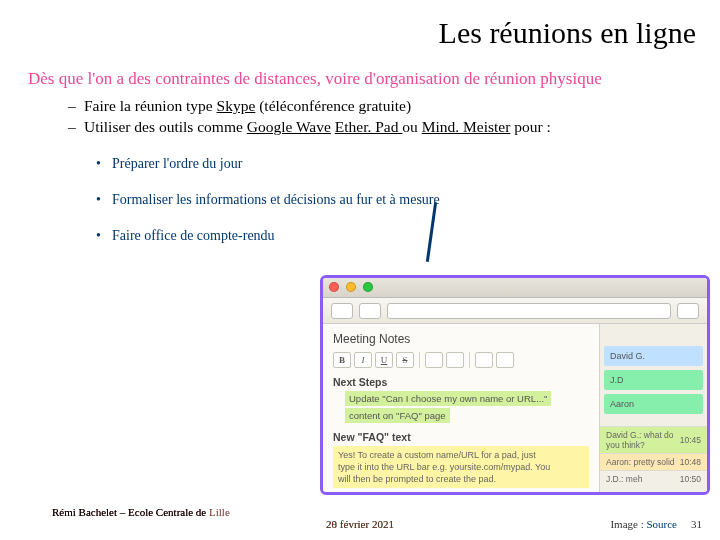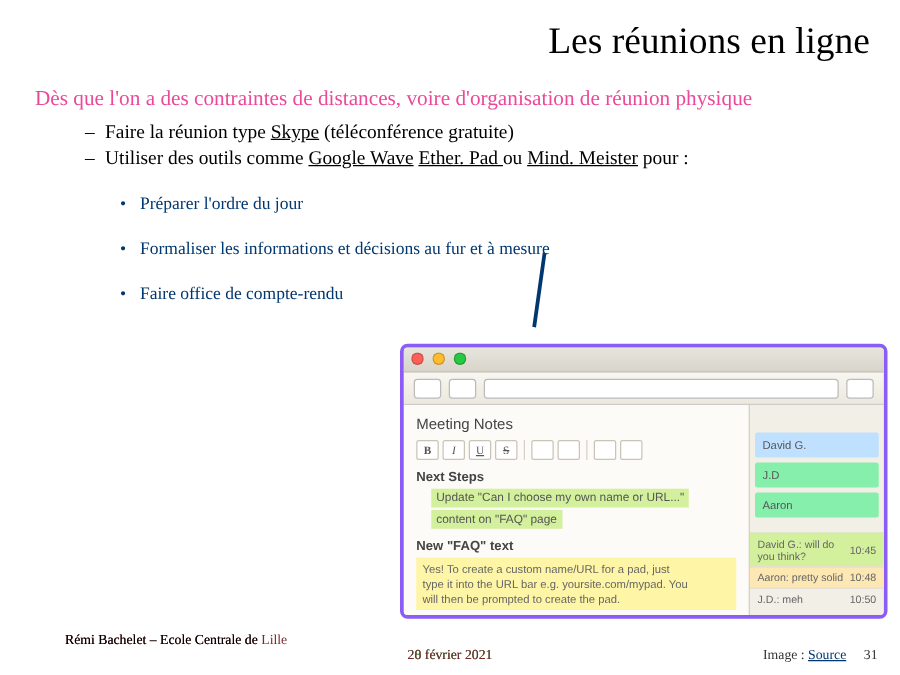--- a/index.html
+++ b/index.html
@@ -31,21 +31,21 @@
 .yel{background:#fef5a6;padding:3px 5px;font-size:9px;color:#666;line-height:1.35;margin-top:2px}
 .user-pill{height:20px;margin:4px;border-radius:2px;display:flex;align-items:center;padding:0 6px;font-size:9px;color:#555}
 .uactive{background:#bfe0ff}
 .uidle{background:#86efac}
 .userrow{display:flex;align-items:center;justify-content:space-between;padding:3px 6px;font-size:8.5px;color:#666;border-top:1px solid #e0dcd0}
 .arrowline{position:absolute;left:430px;top:202px;width:3px;height:60px;background:#003770;transform:rotate(8deg)}
 .footer{position:absolute;bottom:10px;left:0;width:100%;padding:0 34px;font-size:11px;color:#333;font-family:"Times New Roman",serif}
 .f-left{position:absolute;left:18px;bottom:0}
 .f-center{position:absolute;left:50%;transform:translateX(-50%);bottom:0;color:#207a3a}
 .f-right{position:absolute;right:18px;bottom:0;display:flex;align-items:baseline;gap:14px}
-.src{text-decoration:underline;color:#003770}
+.src{color:#003770}
 .overlap{position:relative}
 .overlap .a{color:#7a2a2a}
 .overlap .b{position:absolute;left:0;top:0;color:#000}
 .olc{position:relative;display:inline-block}
 .olc .a{color:#207a3a}
 .olc .b{position:absolute;left:0;top:0;color:#7a2a2a}
 </style>
 </head>
 <body>
 
@@ -107,21 +107,21 @@
         <span>type it into the URL bar e.g. yoursite.com/mypad. You</span><br>
         <span>will then be prompted to create the pad.</span>
       </div>
     </div>
     <div class="sc-side">
       <div class="user-pill uactive" style="margin-top:22px">David G.</div>
       <div class="user-pill uidle">J.D</div>
       <div class="user-pill uidle">Aaron</div>
       <div style="height:8px"></div>
       <div class="userrow" style="background:#d3f09d">
-          <span>David G.: will do you think?</span>
+          <span>David G.: what do you think?</span>
           <span>10:45</span>
         </div>
       <div class="userrow" style="background:#fde7b3">
           <span>Aaron: pretty solid</span>
           <span>10:48</span>
         </div>
       <div class="userrow">
           <span>J.D.: meh</span>
           <span>10:50</span>
         </div>

